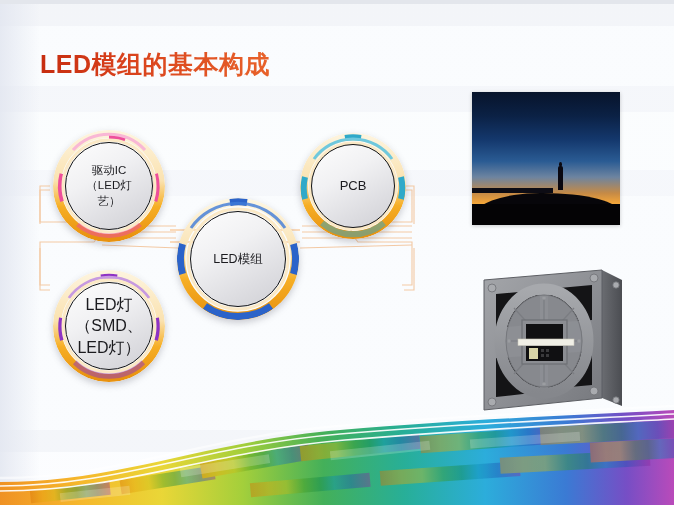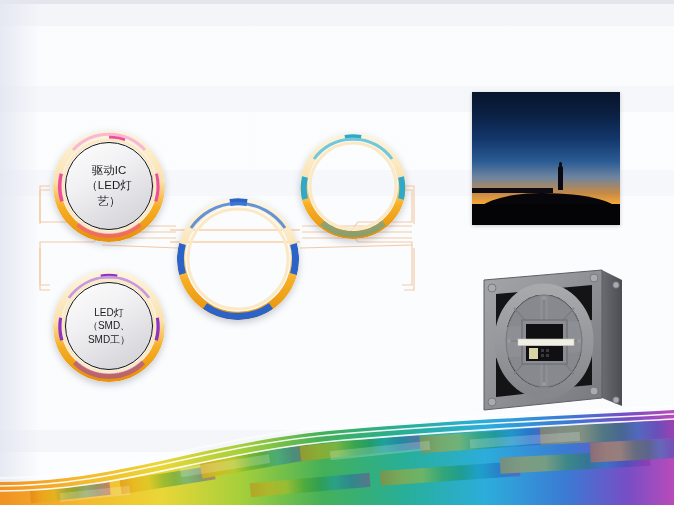--- a/index.html
+++ b/index.html
@@ -99,21 +99,21 @@
   .disc .lbl { display: block; padding: 0 6px; }
 
   
   #node-driver { left: 53px;  top: 130px; width: 112px; height: 112px; }
   #node-led    { left: 53px;  top: 270px; width: 112px; height: 112px; }
   #node-center { left: 177px; top: 198px; width: 122px; height: 122px; }
   #node-pcb    { left: 300px; top: 133px; width: 106px; height: 106px; }
   #node-kit    { left: 300px; top: 271px; width: 106px; height: 106px; }
 
   #node-driver .disc { inset: 12px; font-size: 11.5px; }
-  #node-led    .disc { inset: 12px; font-size: 10px; }
+  #node-led    .disc { inset: 12px; font-size: 16px; }
   #node-center .disc { inset: 13px; font-size: 12.5px; }
   #node-pcb    .disc { inset: 11px; font-size: 13px; }
   #node-kit    .disc { inset: 11px; font-size: 13px; }
 
   
   .photo {
     position: absolute;
     overflow: hidden;
   }
   #photo-sunset {
@@ -174,20 +174,21 @@
 </style>
 </head>
 <body>
 
 <div id="slide">
 
   <div class="bg-bands"></div>
   <div class="bg-left-wash"></div>
   <div class="bg-top-strip"></div>
 
+  <div id="title">LED模组的基本构成</div>
 
   <svg id="connectors" viewBox="0 0 674 505" width="674" height="505">
     <defs>
       <linearGradient id="connFill" x1="0" y1="0" x2="0" y2="1">
         <stop offset="0%" stop-color="#fdf0e2"></stop>
         <stop offset="50%" stop-color="#fbe2cc"></stop>
         <stop offset="100%" stop-color="#fdf1e4"></stop>
       </linearGradient>
     </defs>
     <g fill="none" stroke="#f3c9a4" stroke-width="1.1">
@@ -260,21 +261,21 @@
       </g>
       <g fill="none" stroke="#c79ae0" stroke-width="3">
         <path d="M 16 28 a 49 49 0 0 1 80 0"></path>
       </g>
       <circle cx="56" cy="56" r="46" fill="none" stroke="#fbe9c6" stroke-width="3"></circle>
     </svg>
     <div class="disc">
       <span class="lbl">
         <span>LED灯</span><br>
         <span>（SMD、</span><br>
-        <span>SMD工）</span>
+        <span>LED灯）</span>
       </span>
     </div>
   </div>
 
   <div class="node" id="node-center">
     <svg class="ring-outer" viewBox="0 0 122 122" width="122" height="122">
       <defs>
         <linearGradient id="goldC" x1="0" y1="0" x2="0" y2="1">
           <stop offset="0%" stop-color="#fdf5e0"></stop>
           <stop offset="42%" stop-color="#fae3b4"></stop>
@@ -287,36 +288,42 @@
         <path d="M 53 4.5 a 57 57 0 0 1 17 0"></path>
         <path d="M 5.5 46 a 57 57 0 0 0 0 30"></path>
         <path d="M 116.5 46 a 57 57 0 0 1 0 30"></path>
         <path d="M 28 108 a 57 57 0 0 0 66 0"></path>
       </g>
       <g fill="none" stroke="#3f7ad8" stroke-width="3" opacity=".8">
         <path d="M 14 30 a 57 57 0 0 1 94 0"></path>
       </g>
       <circle cx="61" cy="61" r="50" fill="none" stroke="#fbe9c6" stroke-width="3"></circle>
     </svg>
+    <div class="disc">
+      <span class="lbl">LED模组</span>
+    </div>
   </div>
 
   <div class="node" id="node-pcb">
     <svg class="ring-outer" viewBox="0 0 106 106" width="106" height="106">
       <circle cx="53" cy="53" r="49" fill="none" stroke="url(#goldA)" stroke-width="8"></circle>
       <g fill="none" stroke="#2fa9c9" stroke-width="6">
         <path d="M 45 5 a 48 48 0 0 1 16 0"></path>
         <path d="M 5 44 a 48 48 0 0 0 0 22"></path>
         <path d="M 101 44 a 48 48 0 0 1 0 22"></path>
         <path d="M 22 90 a 48 48 0 0 0 62 0" opacity=".5"></path>
       </g>
       <g fill="none" stroke="#6fc8dd" stroke-width="3">
         <path d="M 14 26 a 48 48 0 0 1 78 0"></path>
       </g>
       <circle cx="53" cy="53" r="43" fill="none" stroke="#fbe9c6" stroke-width="3"></circle>
     </svg>
+    <div class="disc">
+      <span class="lbl">PCB</span>
+    </div>
   </div>
 
 
   <div class="photo" id="photo-sunset">
     <div class="sunset-hills"></div>
     <div class="sunset-ground"></div>
     <div class="sunset-ground2"></div>
     <div class="sunset-figure"></div>
   </div>
 

